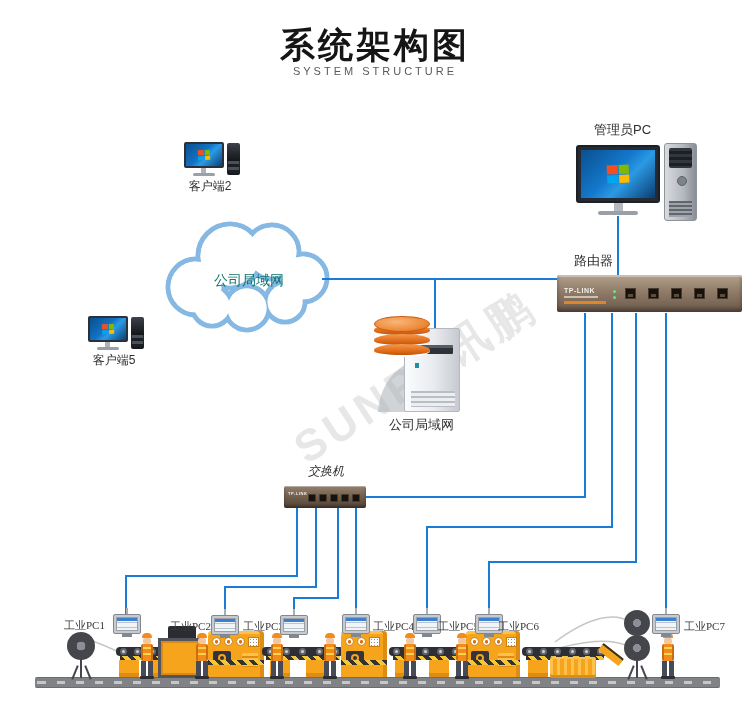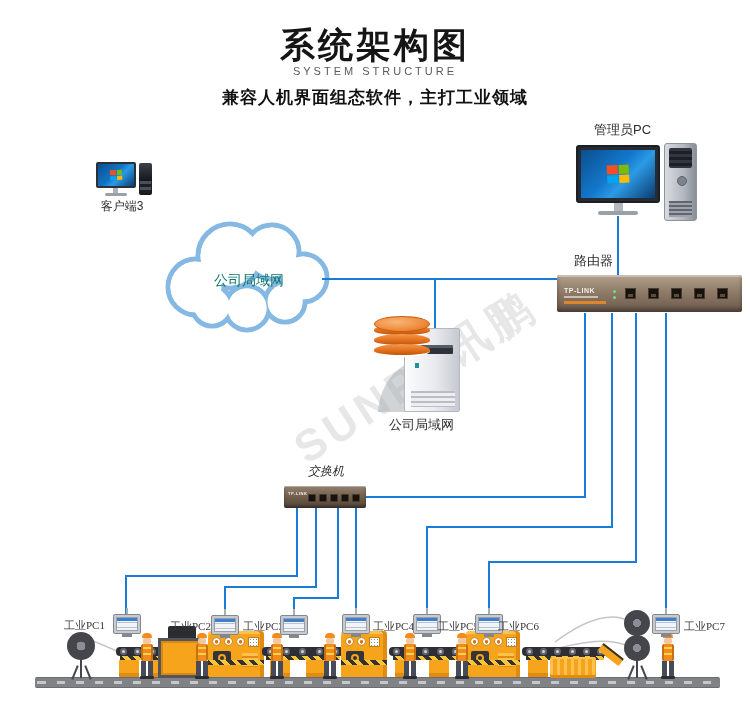--- a/index.html
+++ b/index.html
@@ -209,39 +209,54 @@
 
     <g fill="none" stroke="#c6c6c6" stroke-width="1.5">
       <path d="M90,640 C112,648 122,654 132,658"></path>
       <path d="M555,642 C590,616 615,612 630,622"></path>
       <path d="M545,652 C585,640 610,638 628,646"></path>
     </g>
   </svg>
 
   <div class="abs subtitle">SYSTEM STRUCTURE</div>
   <div class="abs title">系统架构图</div>
-  <div class="abs tagline">兼容人机界面组态软件，主打工业领域</div>
 
   <div class="abs cloudlabel">公司局域网</div>
 
-  <div class="abs client" style="left:96px;top:162px;">
+  <div class="abs client" style="left:184px;top:142px;">
     <div class="c-mon">
         <div class="c-scr">
       <span class="winlogo">
             <i class="wl1"></i>
             <i class="wl2"></i>
             <i class="wl3"></i>
             <i class="wl4"></i>
           </span>
     </div>
       </div>
     <div class="c-neck"></div>
       <div class="c-base"></div>
     <div class="c-tower"></div>
-    <div class="c-label">客户端3</div>
+    <div class="c-label">客户端2</div>
+  </div>
+  <div class="abs client" style="left:88px;top:316px;">
+    <div class="c-mon">
+        <div class="c-scr">
+      <span class="winlogo">
+            <i class="wl1"></i>
+            <i class="wl2"></i>
+            <i class="wl3"></i>
+            <i class="wl4"></i>
+          </span>
+    </div>
+      </div>
+    <div class="c-neck"></div>
+      <div class="c-base"></div>
+    <div class="c-tower"></div>
+    <div class="c-label">客户端5</div>
   </div>
 
   <div class="abs nlabel" style="left:594px;top:121px;">管理员PC</div>
   <div class="abs admin">
     <div class="a-mon">
         <div class="a-scr">
       <span class="winlogo">
             <i class="wl1"></i>
             <i class="wl2"></i>
             <i class="wl3"></i>

